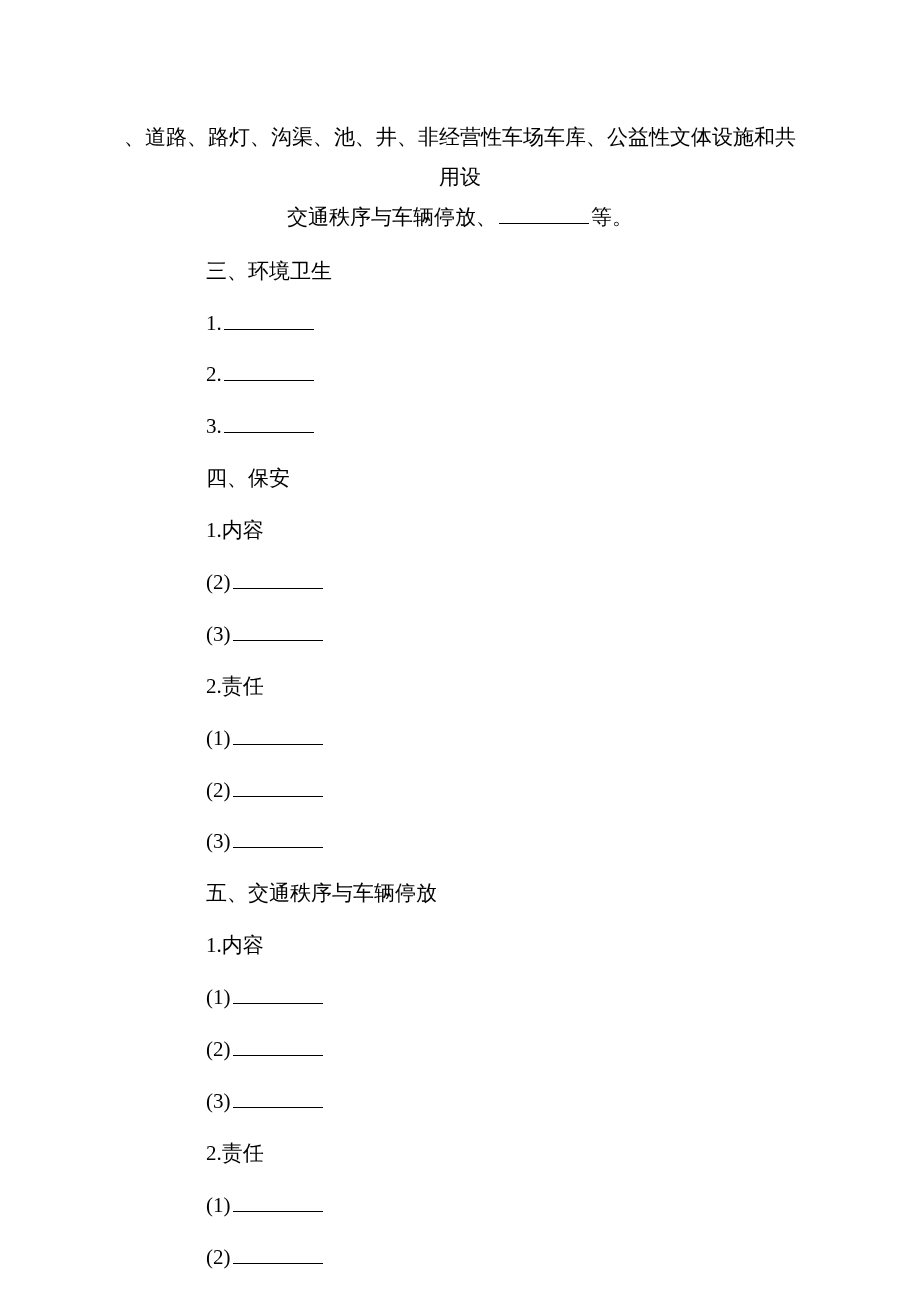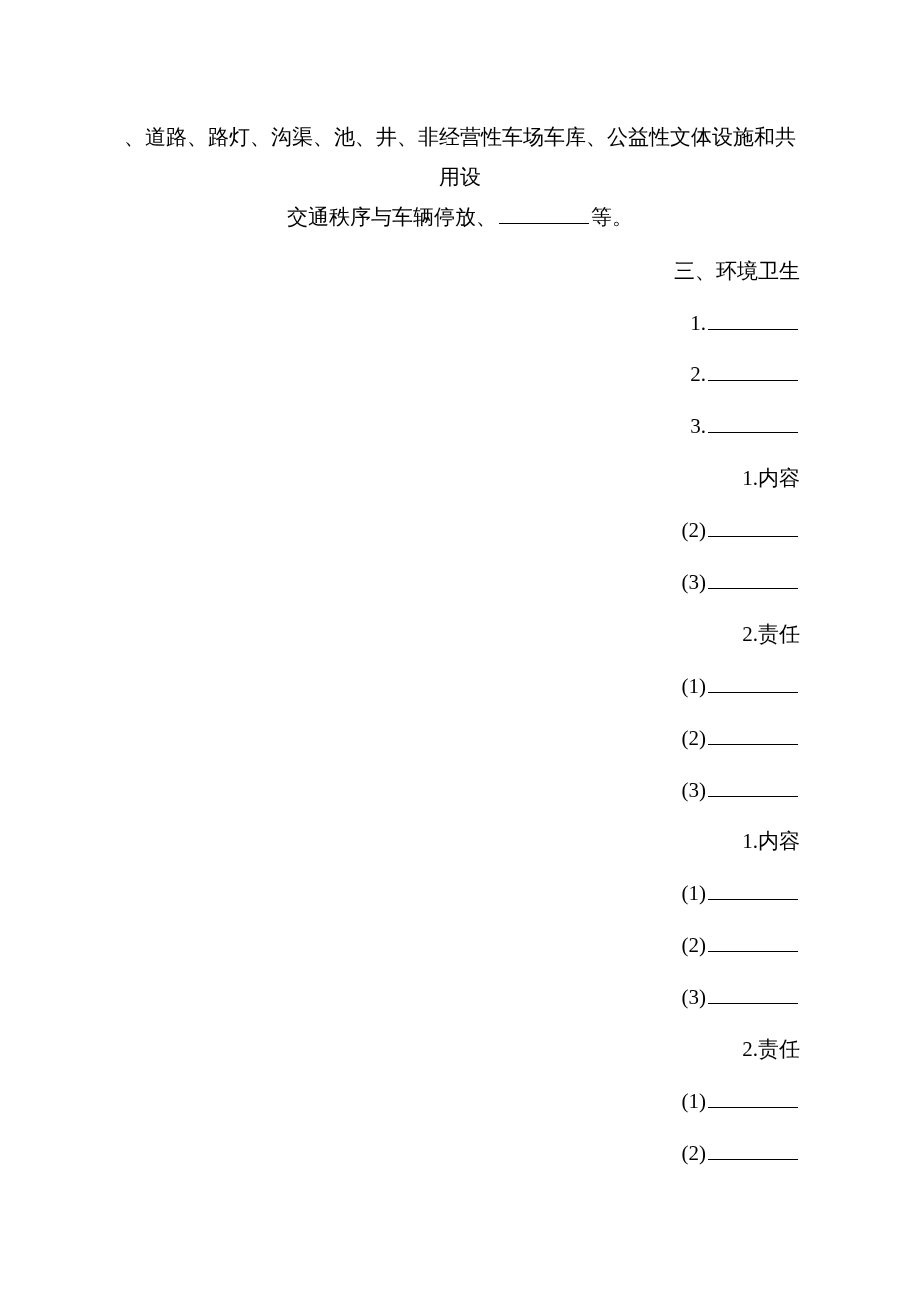--- a/index.html
+++ b/index.html
@@ -18,21 +18,20 @@
     color: #000000;
     line-height: 1.9;
   }
   .top-paragraph {
     text-align: center;
     margin-bottom: 14px;
   }
   .indented {
     padding-left: 86px;
     margin: 12px 0;
-    text-align: right;
   }
   .blank-line {
     display: inline-block;
     border-bottom: 1px solid #000;
     width: 90px;
     height: 0.85em;
     margin: 0 2px;
     vertical-align: baseline;
   }
   .inline-blank {
@@ -52,28 +51,30 @@
   <div class="top-paragraph">
     <span>、道路、路灯、沟渠、池、井、非经营性车场车库、公益性文体设施和共用设</span><br>
     <span>交通秩序与车辆停放、</span><span class="inline-blank"></span><span>等。</span>
   </div>
 
   <div class="indented">三、环境卫生</div>
   <div class="indented"><span>1.</span><span class="blank-line"></span></div>
   <div class="indented"><span>2.</span><span class="blank-line"></span></div>
   <div class="indented"><span>3.</span><span class="blank-line"></span></div>
 
+  <div class="indented">四、保安</div>
   <div class="indented">1.内容</div>
   <div class="indented"><span>(2)</span><span class="blank-line"></span></div>
   <div class="indented"><span>(3)</span><span class="blank-line"></span></div>
   <div class="indented">2.责任</div>
   <div class="indented"><span>(1)</span><span class="blank-line"></span></div>
   <div class="indented"><span>(2)</span><span class="blank-line"></span></div>
   <div class="indented"><span>(3)</span><span class="blank-line"></span></div>
 
+  <div class="indented">五、交通秩序与车辆停放</div>
   <div class="indented">1.内容</div>
   <div class="indented"><span>(1)</span><span class="blank-line"></span></div>
   <div class="indented"><span>(2)</span><span class="blank-line"></span></div>
   <div class="indented"><span>(3)</span><span class="blank-line"></span></div>
   <div class="indented">2.责任</div>
   <div class="indented"><span>(1)</span><span class="blank-line"></span></div>
   <div class="indented"><span>(2)</span><span class="blank-line"></span></div>
 
 </div>
 

